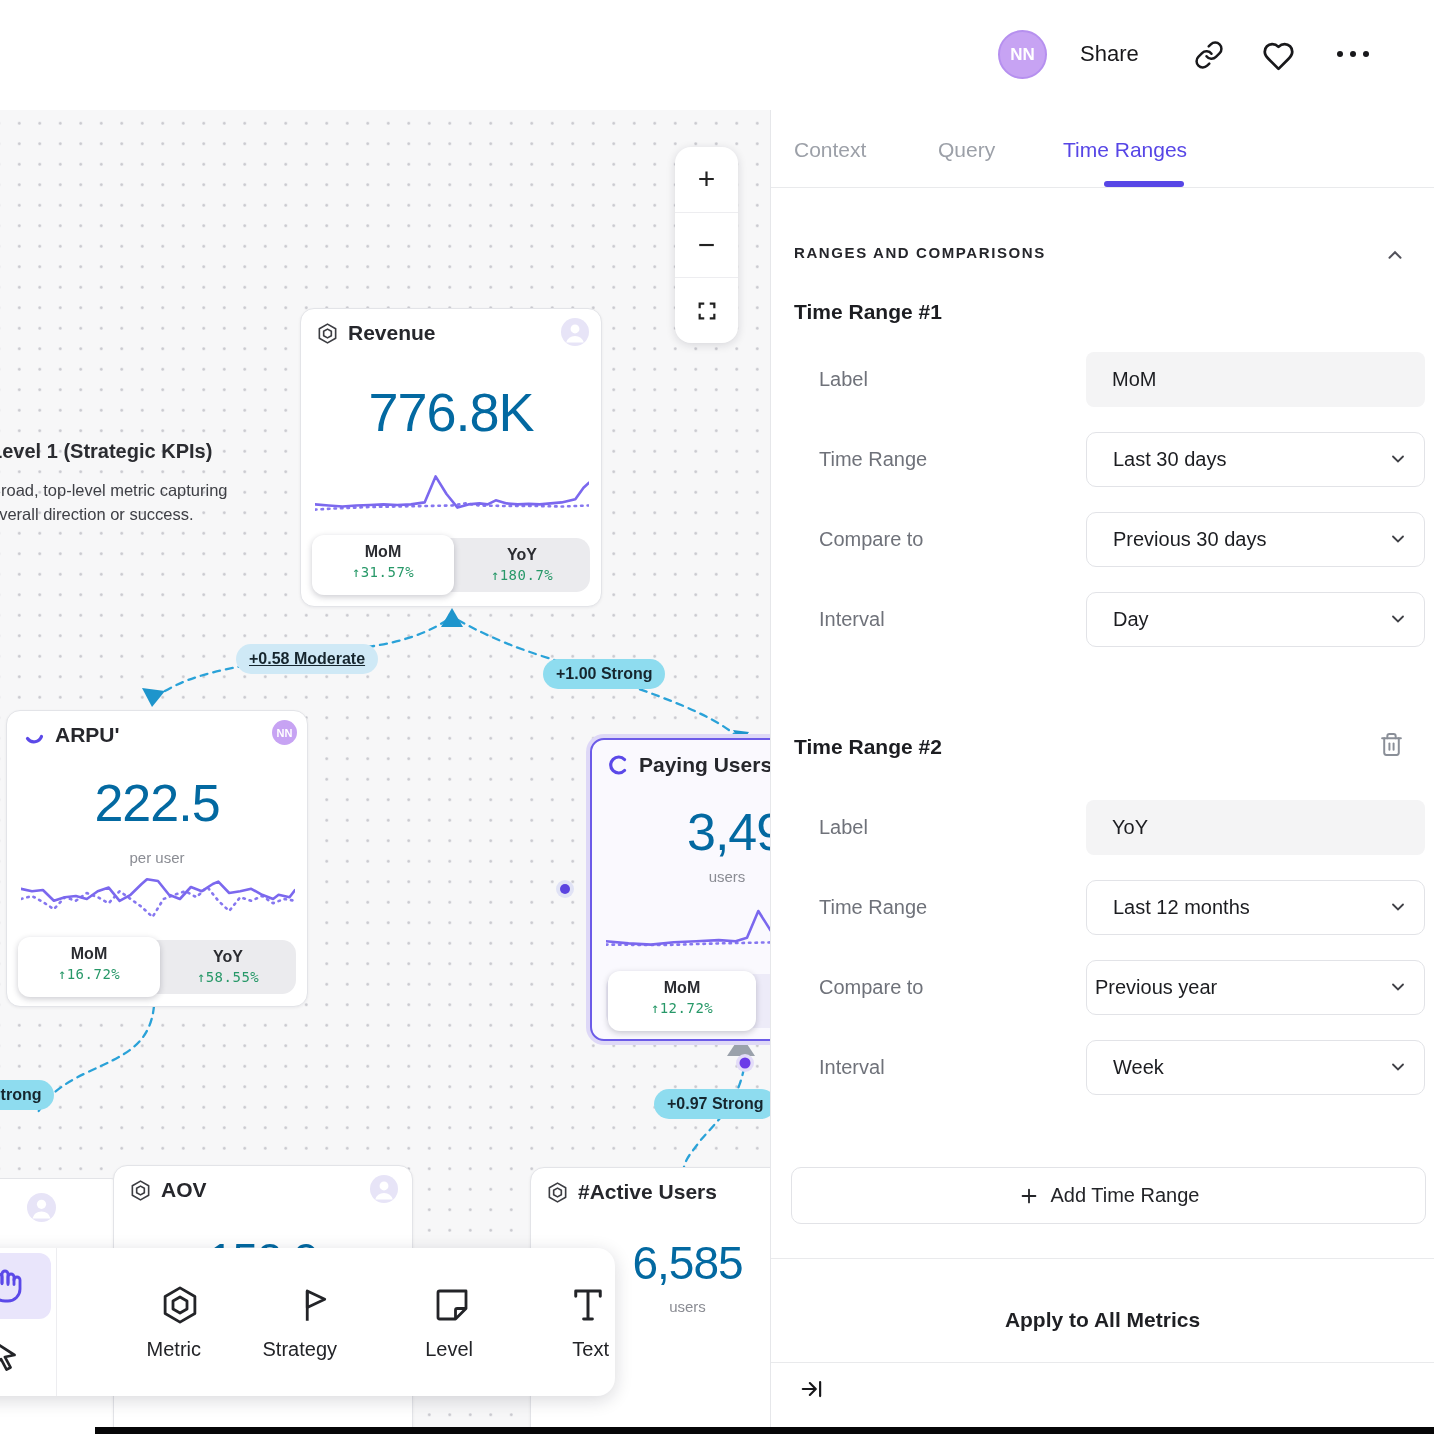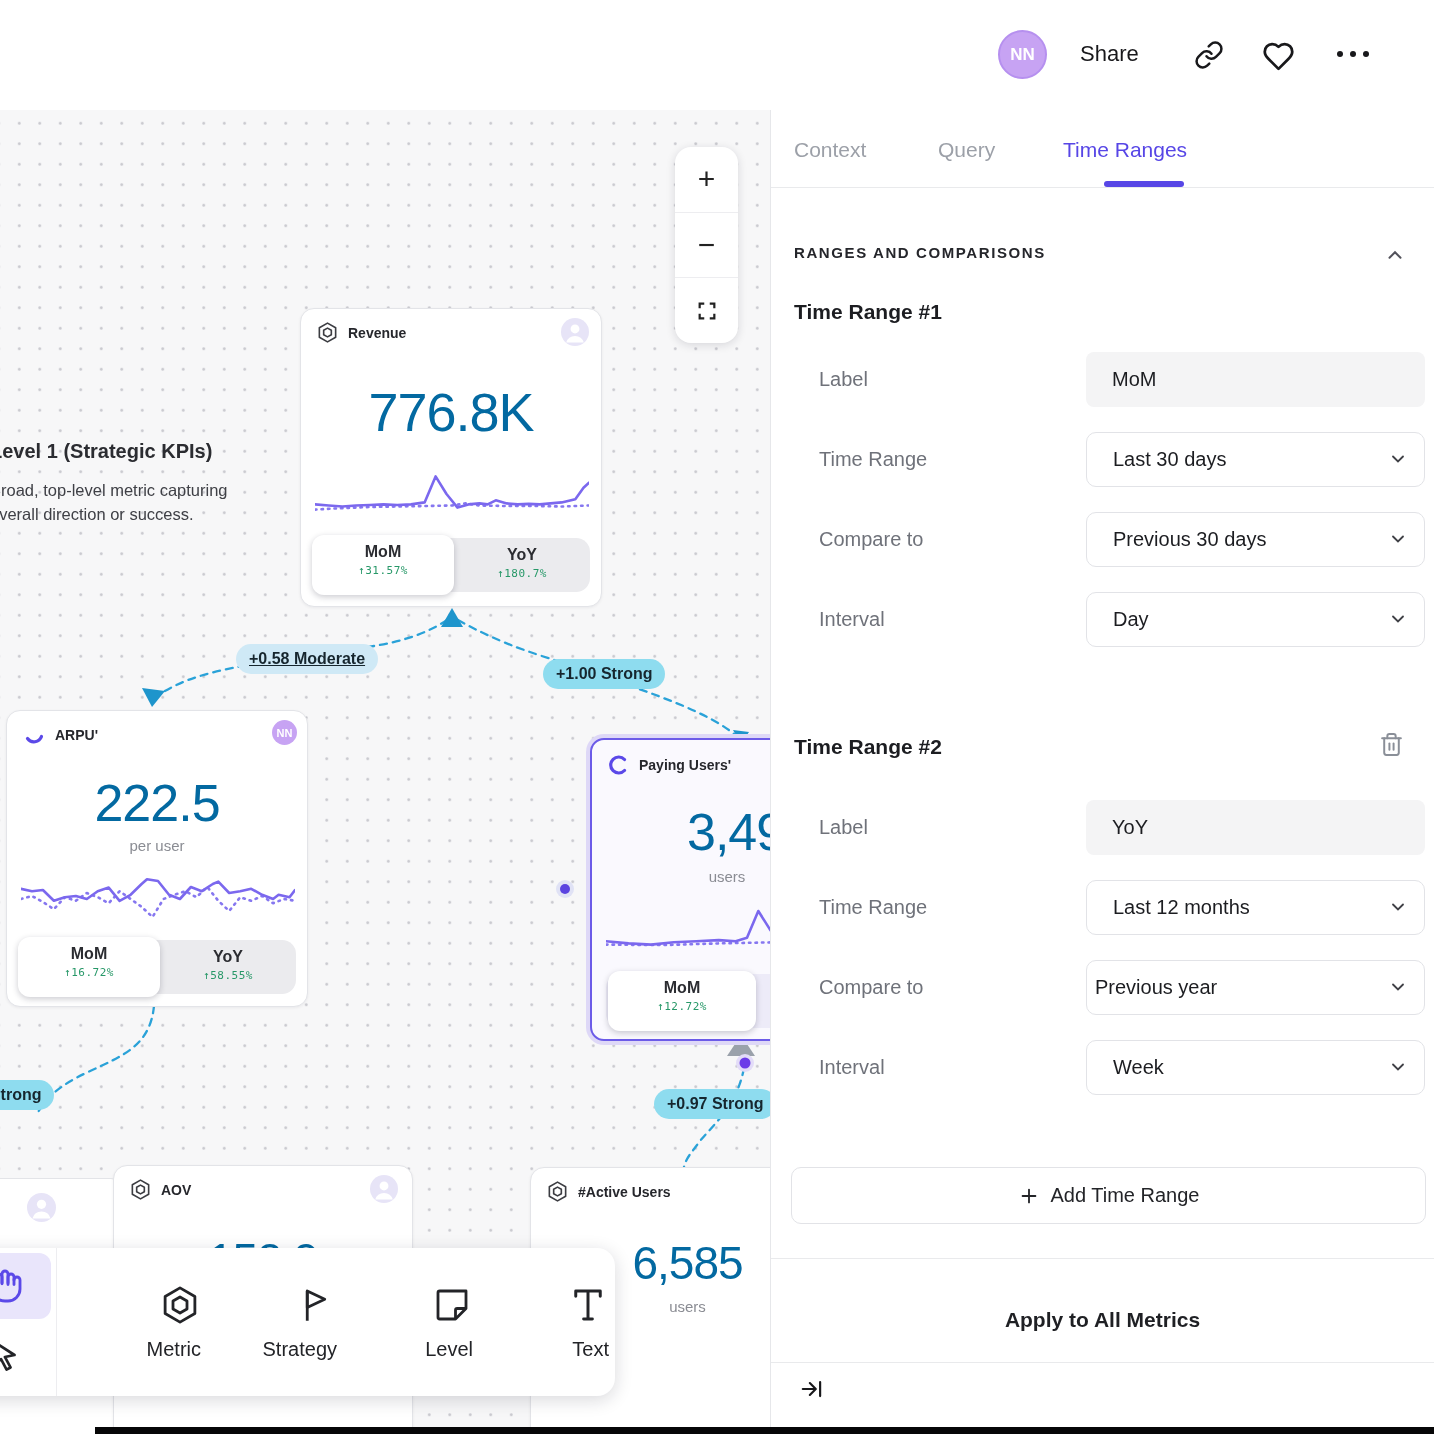--- a/index.html
+++ b/index.html
@@ -28,39 +28,39 @@
   
   .card {
     position:absolute; z-index:3; background:#fff; border:1px solid #e3e4e8;
     border-radius:14px; box-shadow:0 1px 3px rgba(20,20,30,.06);
   }
   .card.selected {
     background:#faf9fe; border:2px solid #6c5be8;
     box-shadow:0 0 0 4px #ded8f7;
   }
   .card-head { position:absolute; left:15px; top:12px; display:flex; align-items:center; gap:9px; }
-  .card-title { font-size:14px; font-weight:600; color:#26272c; white-space:nowrap; }
+  .card-title { font-size:21px; font-weight:600; color:#26272c; white-space:nowrap; }
   .card-avatar {
     position:absolute; border-radius:50%; background:#e7e4f7;
     display:flex; align-items:center; justify-content:center; overflow:hidden;
   }
   .nn-badge {
     position:absolute; border-radius:50%; background:#c7a3f3; color:#fff;
     display:flex; align-items:center; justify-content:center; font-weight:700;
   }
   .card-value { position:absolute; width:100%; text-align:center; font-weight:400; color:#0369a1; letter-spacing:-1px; }
   .card-sub   { position:absolute; width:100%; text-align:center; color:#8a8c93; }
   .spark { position:absolute; }
   .pills {
     position:absolute; background:#ebebee; border-radius:14px;
   }
   .pill-seg { position:absolute; text-align:center; }
   .pill-seg.sel { background:#fff; border-radius:12px; box-shadow:0 2px 6px rgba(20,20,40,.22); }
   .pill-label { font-size:16px; font-weight:700; color:#2b2c31; margin-top:8px; }
-  .pill-value { font-family:"DejaVu Sans Mono", monospace; font-size:11px; color:#279868; margin-top:3px; letter-spacing:.5px; }
+  .pill-value { font-family:"DejaVu Sans Mono", monospace; font-size:14px; color:#279868; margin-top:3px; letter-spacing:.5px; }
   
   .zoomctl {
     position:absolute; left:675px; top:37px; width:63px; height:196px; z-index:4;
     background:#fff; border-radius:16px; box-shadow:0 2px 10px rgba(20,20,40,.14);
     display:flex; flex-direction:column;
   }
   .zoomctl .cell { flex:1; display:flex; align-items:center; justify-content:center; font-size:30px; color:#222; }
   .zoomctl .cell + .cell { border-top:1px solid #ededf0; }
   
   .toolbar {
@@ -191,21 +191,21 @@
       <div class="card-head">
         <span>
           <svg width="24" height="24" viewBox="0 0 24 24" fill="none" stroke="#5b49e8" stroke-width="3.2" stroke-linecap="round">
             <path d="M19.5 13.5 A 8 8 0 0 1 5.5 15.5"></path>
           </svg>
         </span>
         <span class="card-title">ARPU'</span>
       </div>
       <div class="nn-badge" style="right:10px; top:9px; width:25px; height:25px; font-size:11px;">NN</div>
       <div class="card-value" style="top:62px; font-size:52px;">222.5</div>
-      <div class="card-sub" style="top:126px; font-size:15px;">per user</div>
+      <div class="card-sub" style="top:138px; font-size:15px;">per user</div>
       <div class="spark" style="left:14px; top:155px; width:274px; height:60px;">
           <svg width="274" height="60">
             <polyline points="0.0,33.0 11.0,30.0 21.9,36.0 32.9,43.2 43.8,31.2 54.8,34.8 65.8,27.0 76.7,31.2 87.7,37.2 98.6,25.2 109.6,33.0 120.6,40.8 131.5,51.0 142.5,33.0 153.4,28.8 164.4,25.2 175.4,31.2 186.3,21.0 197.3,34.8 208.2,45.0 219.2,31.2 230.2,34.8 241.1,30.0 252.1,37.2 263.0,33.0 274.0,34.8" fill="none" stroke="#8677f0" stroke-width="2.6" stroke-linecap="round" stroke-linejoin="round" stroke-dasharray="1.5 5"></polyline>
             <polyline points="0.0,22.8 11.0,25.2 21.9,24.0 32.9,34.8 43.8,31.2 54.8,30.0 65.8,33.0 76.7,25.2 87.7,21.6 98.6,34.8 109.6,28.8 120.6,18.0 126.0,13.2 137.0,15.0 148.0,28.8 158.9,33.0 169.9,21.0 180.8,25.2 191.8,18.0 197.3,15.6 208.2,27.0 219.2,25.2 230.2,22.8 241.1,28.8 252.1,33.0 257.6,28.8 268.5,31.2 274.0,24.0" fill="none" stroke="#7b68ee" stroke-width="2.6" stroke-linecap="round" stroke-linejoin="round"></polyline>
           </svg>
         </div>
       <div class="pills" style="left:13px; top:229px; width:276px; height:54px;">
         <div class="pill-seg sel" style="left:-2px; top:-3px; width:142px; height:60px;">
           <div class="pill-label">MoM</div>
           <div class="pill-value">↑16.72%</div>

